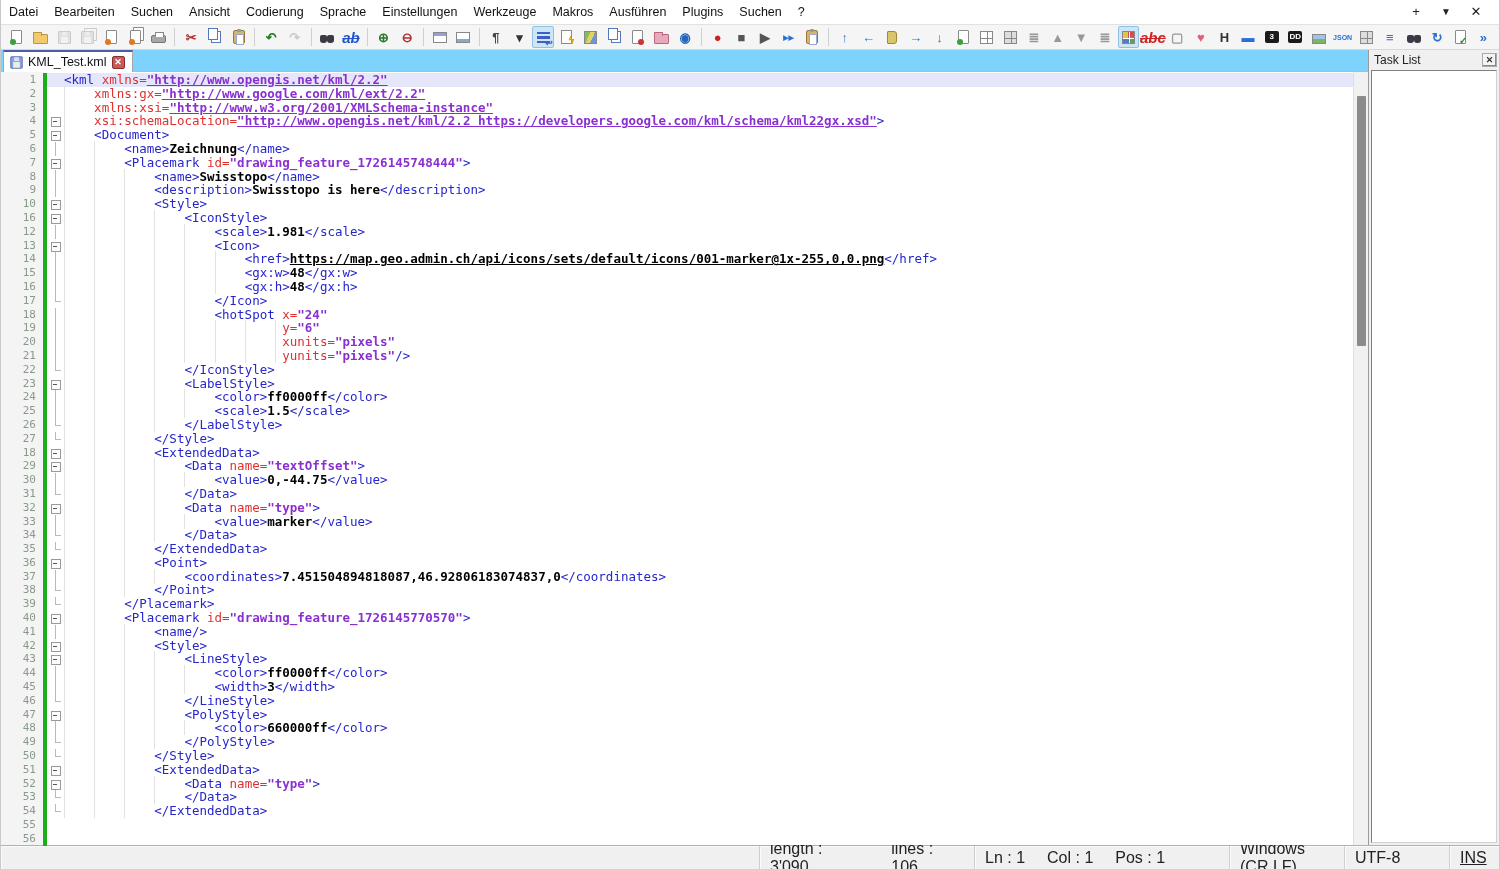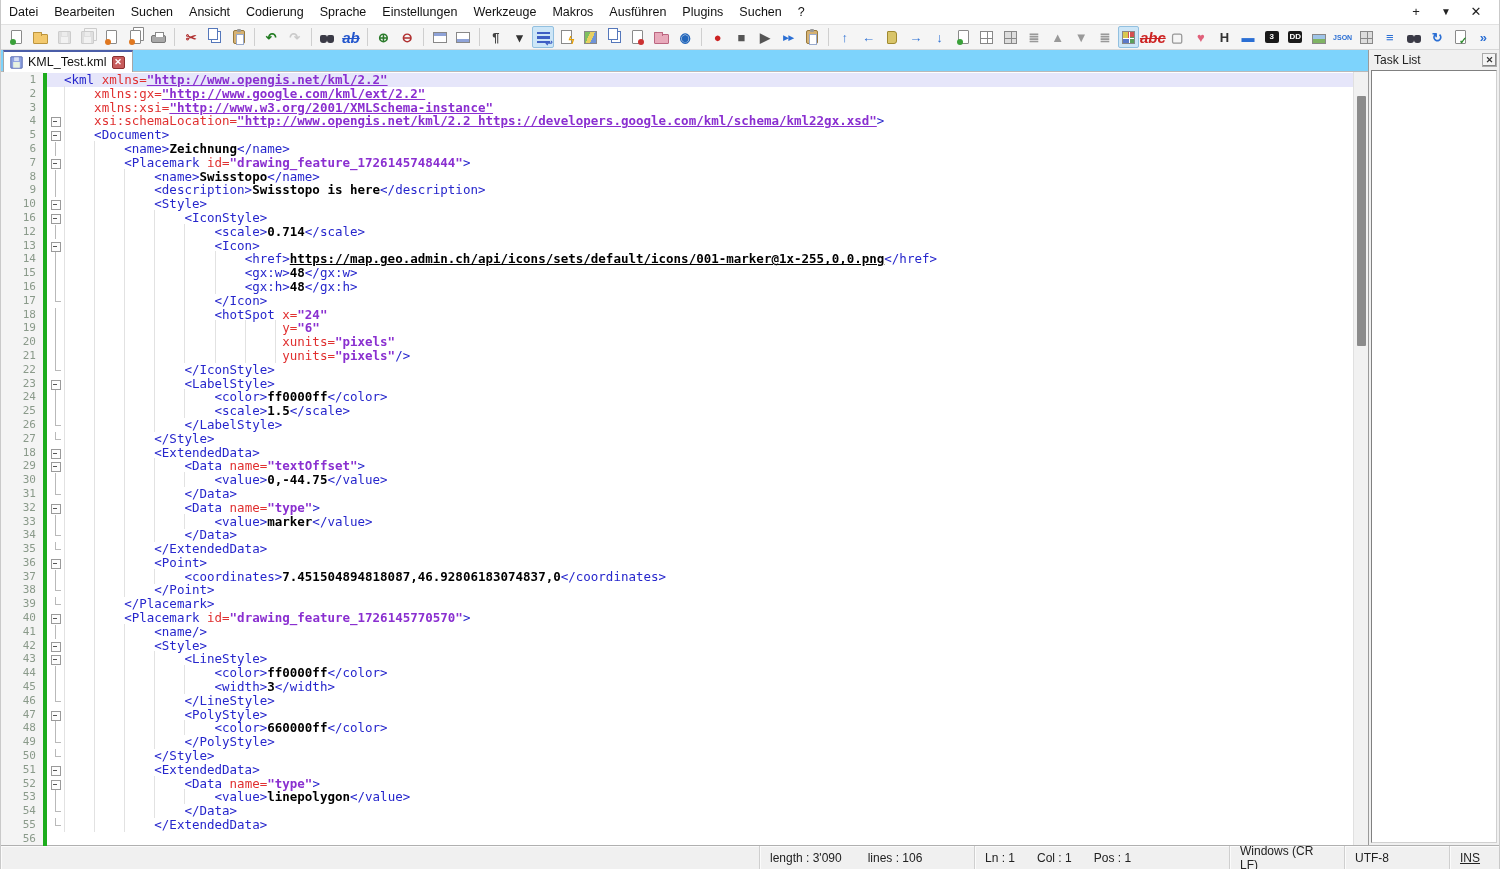--- a/index.html
+++ b/index.html
@@ -137,21 +137,21 @@
     display:flex; flex-direction:column; }
   .panel-header { height:19px; display:flex; align-items:center; padding:1px 2px 0 5px; font-size:12px; color:#222; }
   .panel-close { margin-left:auto; width:15px; height:14px; border:1px solid #aaa;
     background:#f4f4f4; box-shadow:inset -1px -1px 0 #888; font-size:9px; line-height:12px;
     text-align:center; color:#333; font-weight:bold; }
   .panel-body { flex:1 1 auto; margin:1px 2px 2px 2px; background:#ffffff;
     border:1px solid #808080; border-right-color:#d0d0d0; border-bottom-color:#d0d0d0; }
 
   
   .statusbar { height:24px; background:#f0f0f0; border-top:1px solid #b0b0b0;
-    display:flex; align-items:stretch; font-size:12px; color:#222; flex:0 0 auto; }
+    display:flex; align-items:stretch; font-size:16px; color:#222; flex:0 0 auto; }
   .sb-seg { border-right:1px solid #cfcfcf; box-shadow:inset 1px 1px 0 #fbfbfb;
     display:flex; align-items:center; padding:0 10px; gap:26px; }
   .sb-doc { width:215px; }
   .sb-pos { width:255px; gap:22px; }
   .sb-eol { width:115px; }
   .sb-enc { width:105px; }
   .sb-ins { width:49px; border-right:none;text-decoration:underline; }
   .sb-fill { flex:1 1 auto; }
 </style>
 </head>
@@ -449,21 +449,21 @@
             <div class="row"><span class="fold"></span><span class="linetext"><span class="sw">    </span><span class="sa">xmlns:gx=</span><span class="sv su">"http://www.google.com/kml/ext/2.2"</span></span></div>
             <div class="row"><span class="fold"></span><span class="linetext"><span class="sw">    </span><span class="sa">xmlns:xsi=</span><span class="sv su">"http://www.w3.org/2001/XMLSchema-instance"</span></span></div>
             <div class="row"><span class="fold box"></span><span class="linetext"><span class="sw">    </span><span class="sa">xsi:schemaLocation=</span><span class="sv su">"http://www.opengis.net/kml/2.2 https://developers.google.com/kml/schema/kml22gx.xsd"</span><span class="st">&gt;</span></span></div>
             <div class="row"><span class="fold box"></span><span class="linetext"><span class="sw">    </span><span class="st">&lt;Document&gt;</span></span></div>
             <div class="row"><span class="fold vln"></span><span class="linetext"><span class="sw">        </span><span class="st">&lt;name&gt;</span><span class="sc">Zeichnung</span><span class="st">&lt;/name&gt;</span></span></div>
             <div class="row"><span class="fold box"></span><span class="linetext"><span class="sw">        </span><span class="st">&lt;Placemark </span><span class="sa">id=</span><span class="sv">"drawing_feature_1726145748444"</span><span class="st">&gt;</span></span></div>
             <div class="row"><span class="fold vln"></span><span class="linetext"><span class="sw">            </span><span class="st">&lt;name&gt;</span><span class="sc">Swisstopo</span><span class="st">&lt;/name&gt;</span></span></div>
             <div class="row"><span class="fold vln"></span><span class="linetext"><span class="sw">            </span><span class="st">&lt;description&gt;</span><span class="sc">Swisstopo is here</span><span class="st">&lt;/description&gt;</span></span></div>
             <div class="row"><span class="fold box"></span><span class="linetext"><span class="sw">            </span><span class="st">&lt;Style&gt;</span></span></div>
             <div class="row"><span class="fold box"></span><span class="linetext"><span class="sw">                </span><span class="st">&lt;IconStyle&gt;</span></span></div>
-            <div class="row"><span class="fold vln"></span><span class="linetext"><span class="sw">                    </span><span class="st">&lt;scale&gt;</span><span class="sc">0.714</span><span class="st">&lt;/scale&gt;</span></span></div>
+            <div class="row"><span class="fold vln"></span><span class="linetext"><span class="sw">                    </span><span class="st">&lt;scale&gt;</span><span class="sc">1.981</span><span class="st">&lt;/scale&gt;</span></span></div>
             <div class="row"><span class="fold box"></span><span class="linetext"><span class="sw">                    </span><span class="st">&lt;Icon&gt;</span></span></div>
             <div class="row"><span class="fold vln"></span><span class="linetext"><span class="sw">                        </span><span class="st">&lt;href&gt;</span><span class="sc su">https://map.geo.admin.ch/api/icons/sets/default/icons/001-marker@1x-255,0,0.png</span><span class="st">&lt;/href&gt;</span></span></div>
             <div class="row"><span class="fold vln"></span><span class="linetext"><span class="sw">                        </span><span class="st">&lt;gx:w&gt;</span><span class="sc">48</span><span class="st">&lt;/gx:w&gt;</span></span></div>
             <div class="row"><span class="fold vln"></span><span class="linetext"><span class="sw">                        </span><span class="st">&lt;gx:h&gt;</span><span class="sc">48</span><span class="st">&lt;/gx:h&gt;</span></span></div>
             <div class="row"><span class="fold tick"></span><span class="linetext"><span class="sw">                    </span><span class="st">&lt;/Icon&gt;</span></span></div>
             <div class="row"><span class="fold vln"></span><span class="linetext"><span class="sw">                    </span><span class="st">&lt;hotSpot </span><span class="sa">x=</span><span class="sv">"24"</span></span></div>
             <div class="row"><span class="fold vln"></span><span class="linetext"><span class="sw">                             </span><span class="sa">y=</span><span class="sv">"6"</span></span></div>
             <div class="row"><span class="fold vln"></span><span class="linetext"><span class="sw">                             </span><span class="sa">xunits=</span><span class="sv">"pixels"</span></span></div>
             <div class="row"><span class="fold vln"></span><span class="linetext"><span class="sw">                             </span><span class="sa">yunits=</span><span class="sv">"pixels"</span><span class="st">/&gt;</span></span></div>
             <div class="row"><span class="fold tick"></span><span class="linetext"><span class="sw">                </span><span class="st">&lt;/IconStyle&gt;</span></span></div>
@@ -490,21 +490,20 @@
             <div class="row"><span class="fold box"></span><span class="linetext"><span class="sw">                </span><span class="st">&lt;LineStyle&gt;</span></span></div>
             <div class="row"><span class="fold vln"></span><span class="linetext"><span class="sw">                    </span><span class="st">&lt;color&gt;</span><span class="sc">ff0000ff</span><span class="st">&lt;/color&gt;</span></span></div>
             <div class="row"><span class="fold vln"></span><span class="linetext"><span class="sw">                    </span><span class="st">&lt;width&gt;</span><span class="sc">3</span><span class="st">&lt;/width&gt;</span></span></div>
             <div class="row"><span class="fold tick"></span><span class="linetext"><span class="sw">                </span><span class="st">&lt;/LineStyle&gt;</span></span></div>
             <div class="row"><span class="fold box"></span><span class="linetext"><span class="sw">                </span><span class="st">&lt;PolyStyle&gt;</span></span></div>
             <div class="row"><span class="fold vln"></span><span class="linetext"><span class="sw">                    </span><span class="st">&lt;color&gt;</span><span class="sc">660000ff</span><span class="st">&lt;/color&gt;</span></span></div>
             <div class="row"><span class="fold tick"></span><span class="linetext"><span class="sw">                </span><span class="st">&lt;/PolyStyle&gt;</span></span></div>
             <div class="row"><span class="fold tick"></span><span class="linetext"><span class="sw">            </span><span class="st">&lt;/Style&gt;</span></span></div>
             <div class="row"><span class="fold box"></span><span class="linetext"><span class="sw">            </span><span class="st">&lt;ExtendedData&gt;</span></span></div>
             <div class="row"><span class="fold box"></span><span class="linetext"><span class="sw">                </span><span class="st">&lt;Data </span><span class="sa">name=</span><span class="sv">"type"</span><span class="st">&gt;</span></span></div>
-            <div class="row"><span class="fold vln"></span><span class="linetext"><span class="sw">                    </span><span class="st">&lt;value&gt;</span><span class="sc">linepolygon</span><span class="st">&lt;/value&gt;</span></span></div>
             <div class="row"><span class="fold tick"></span><span class="linetext"><span class="sw">                </span><span class="st">&lt;/Data&gt;</span></span></div>
             <div class="row"><span class="fold tick"></span><span class="linetext"><span class="sw">            </span><span class="st">&lt;/ExtendedData&gt;</span></span></div>
           </div>
         <div class="vscroll">
           <div class="vthumb"></div>
         </div>
       </div>
 
     </div>
 

